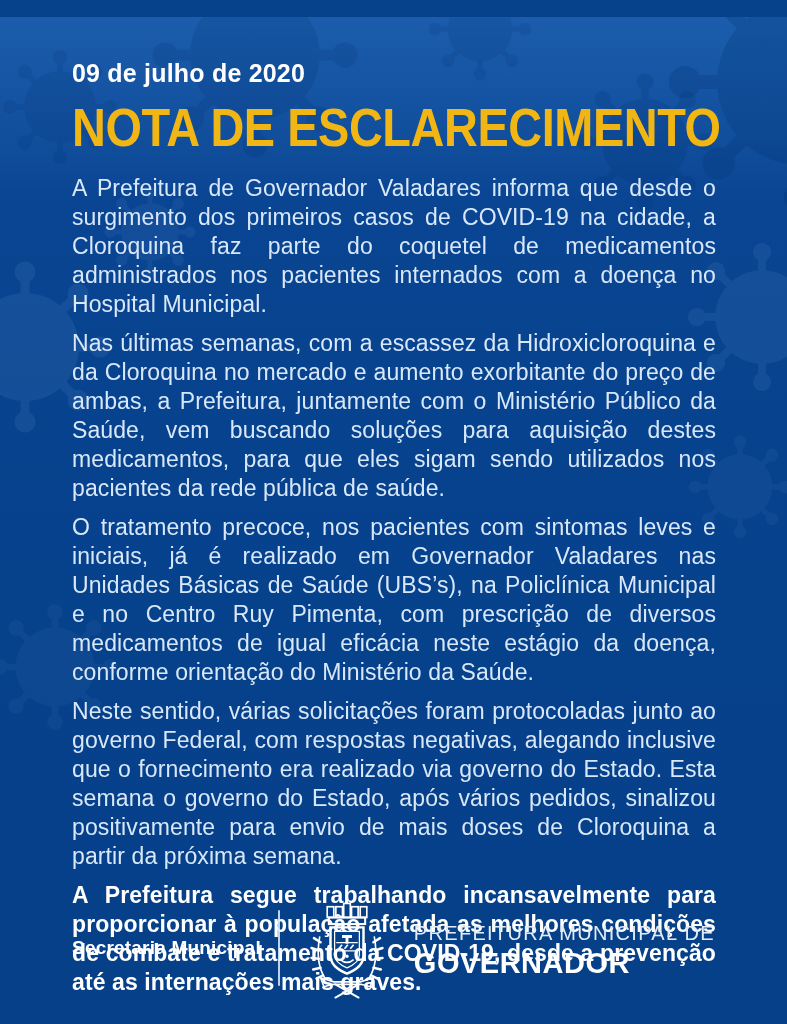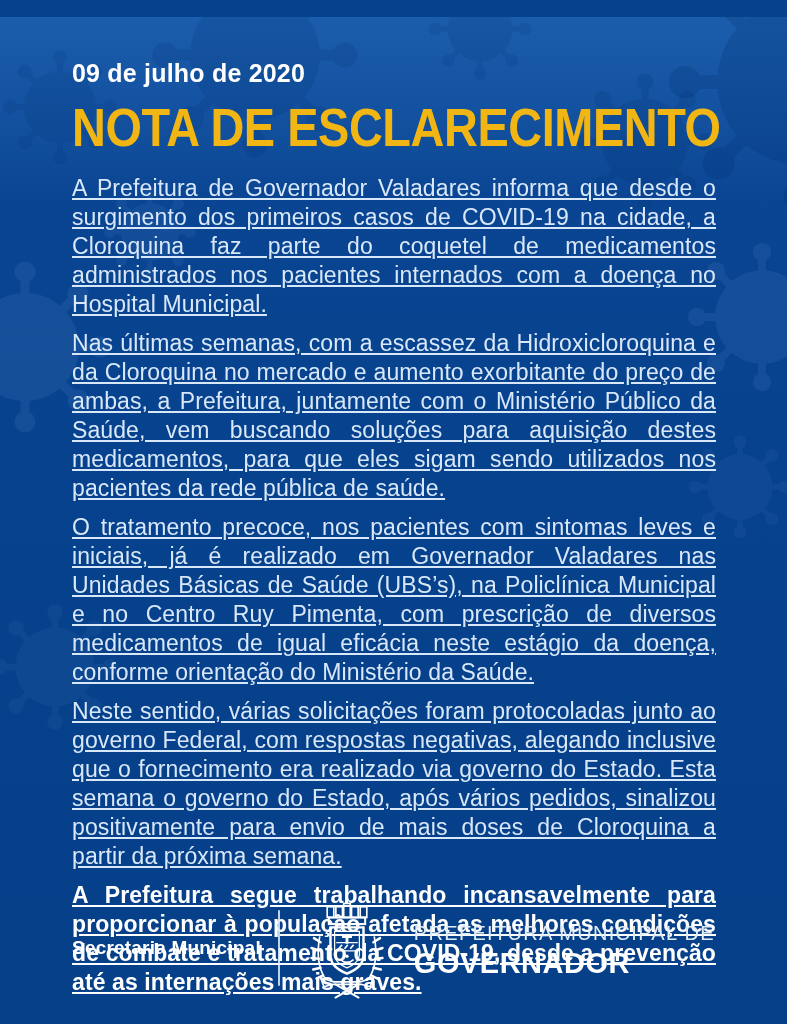--- a/index.html
+++ b/index.html
@@ -59,21 +59,20 @@
     right: 71px;
     top: 157px;
   }
   .content p {
     color: #d9e8f9;
     font-size: 23px;
     line-height: 29px;
     text-align: justify;
     margin-bottom: 10px;
     letter-spacing: 0.1px;
-    text-decoration: underline;
   }
   .content p.bold {
     color: #ffffff;
     font-weight: 700;
   }
 
   .footer {
     position: absolute;
     left: 0;
     right: 0;

